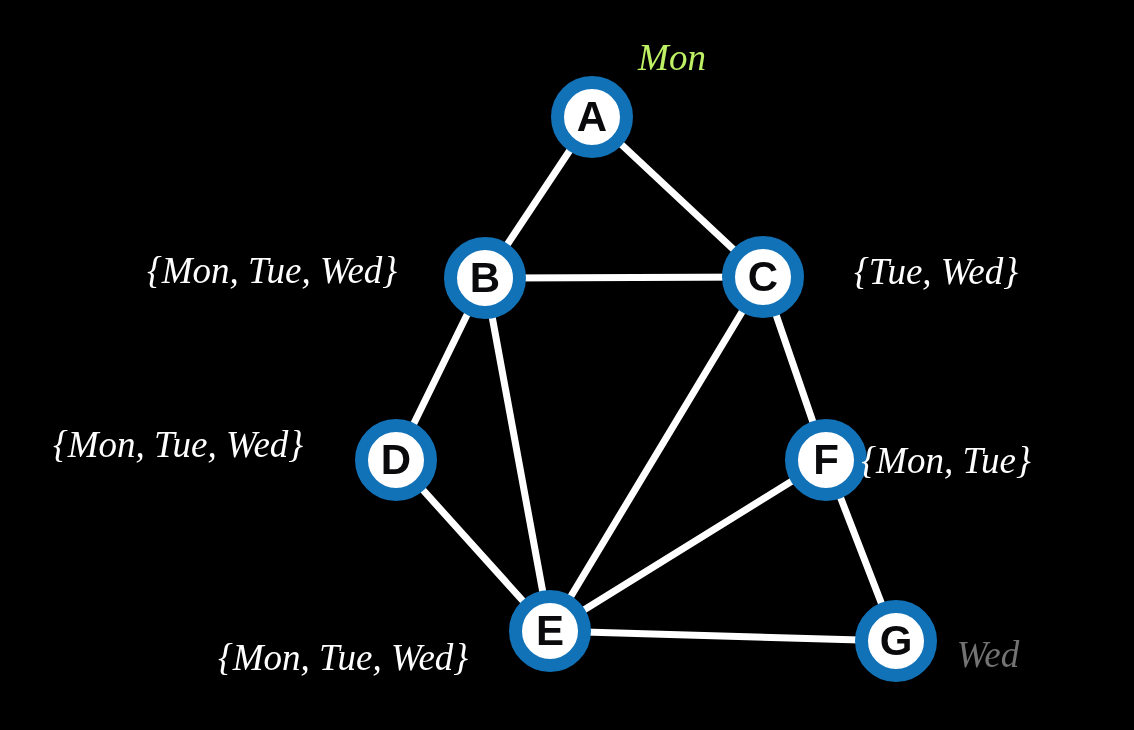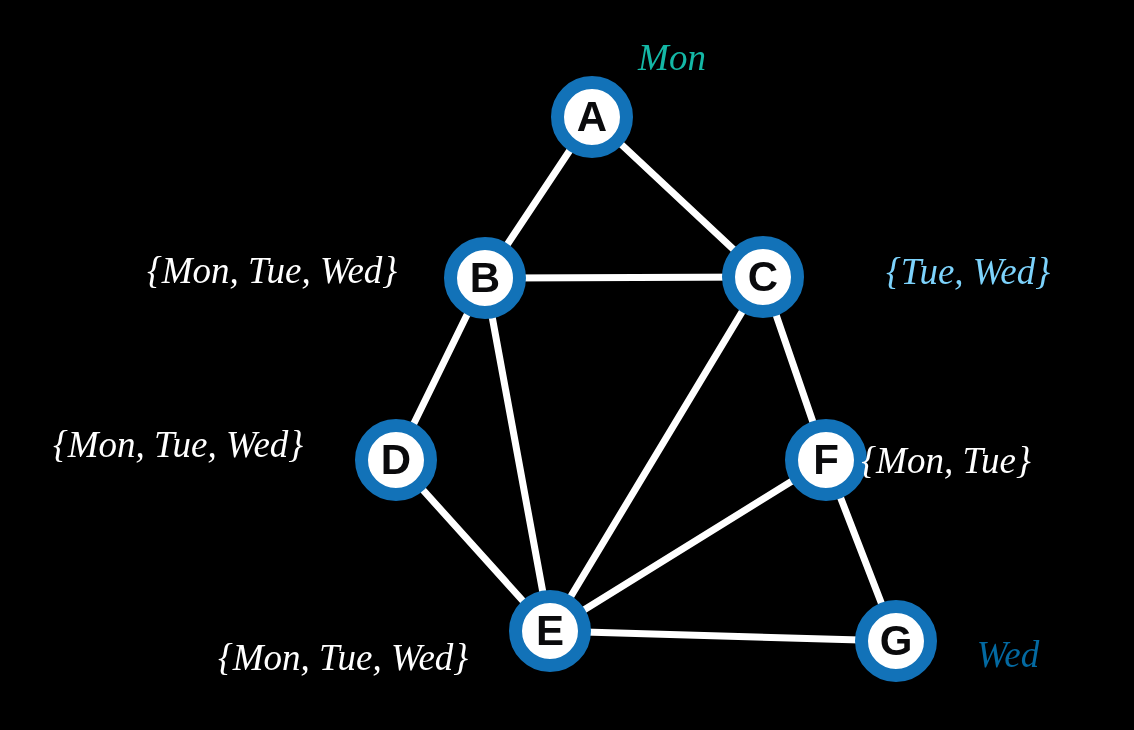--- a/index.html
+++ b/index.html
@@ -59,38 +59,38 @@
       <line x1="763" y1="277" x2="550" y2="631" stroke="#ffffff" stroke-width="7" stroke-linecap="round"></line>
       <line x1="763" y1="277" x2="826" y2="460" stroke="#ffffff" stroke-width="7" stroke-linecap="round"></line>
       <line x1="396" y1="460" x2="550" y2="631" stroke="#ffffff" stroke-width="7" stroke-linecap="round"></line>
       <line x1="550" y1="631" x2="826" y2="460" stroke="#ffffff" stroke-width="7" stroke-linecap="round"></line>
       <line x1="550" y1="631" x2="896" y2="641" stroke="#ffffff" stroke-width="7" stroke-linecap="round"></line>
       <line x1="826" y1="460" x2="896" y2="641" stroke="#ffffff" stroke-width="7" stroke-linecap="round"></line>
     </svg>
 <div class="node" style="left: 592px; top: 117px; border: 13px solid rgb(18, 114, 184); background: rgb(255, 255, 255);">
       <span class="node-letter" style="color: rgb(10, 10, 12);">A</span>
     </div>
-    <div class="domain-label" style="left: 672px; top: 57px; color: #14b8a6;">Mon</div>
+    <div class="domain-label" style="left: 672px; top: 57px; color: #bef264;">Mon</div>
     <div class="node" style="left: 485px; top: 278px; border: 13px solid rgb(18, 114, 184); background: rgb(255, 255, 255);">
       <span class="node-letter" style="color: rgb(10, 10, 12);">B</span>
     </div>
     <div class="domain-label" style="left: 272px; top: 270px; color: rgb(255, 255, 255);">{Mon, Tue, Wed}</div>
     <div class="node" style="left: 763px; top: 277px; border: 13px solid rgb(18, 114, 184); background: rgb(255, 255, 255);">
       <span class="node-letter" style="color: rgb(10, 10, 12);">C</span>
     </div>
-    <div class="domain-label" style="left: 968px; top: 271px; color: #7dd3fc;">{Tue, Wed}</div>
+    <div class="domain-label" style="left: 936px; top: 271px; color: #ffffff;">{Tue, Wed}</div>
     <div class="node" style="left: 396px; top: 460px; border: 13px solid rgb(18, 114, 184); background: rgb(255, 255, 255);">
       <span class="node-letter" style="color: rgb(10, 10, 12);">D</span>
     </div>
     <div class="domain-label" style="left: 178px; top: 444px; color: rgb(255, 255, 255);">{Mon, Tue, Wed}</div>
     <div class="node" style="left: 550px; top: 631px; border: 13px solid rgb(18, 114, 184); background: rgb(255, 255, 255);">
       <span class="node-letter" style="color: rgb(10, 10, 12);">E</span>
     </div>
     <div class="domain-label" style="left: 343px; top: 657px; color: rgb(255, 255, 255);">{Mon, Tue, Wed}</div>
     <div class="node" style="left: 826px; top: 460px; border: 13px solid rgb(18, 114, 184); background: rgb(255, 255, 255);">
       <span class="node-letter" style="color: rgb(10, 10, 12);">F</span>
     </div>
     <div class="domain-label" style="left: 946px; top: 460px; color: rgb(255, 255, 255);">{Mon, Tue}</div>
     <div class="node" style="left: 896px; top: 641px; border: 13px solid rgb(18, 114, 184); background: rgb(255, 255, 255);">
       <span class="node-letter" style="color: rgb(10, 10, 12);">G</span>
     </div>
-    <div class="domain-label" style="left: 988px; top: 654px; color: #0369a1; margin-left: 20px;">Wed</div>
+    <div class="domain-label" style="left: 988px; top: 654px; color: #737373;">Wed</div>
   </div>
 
 </body></html>

